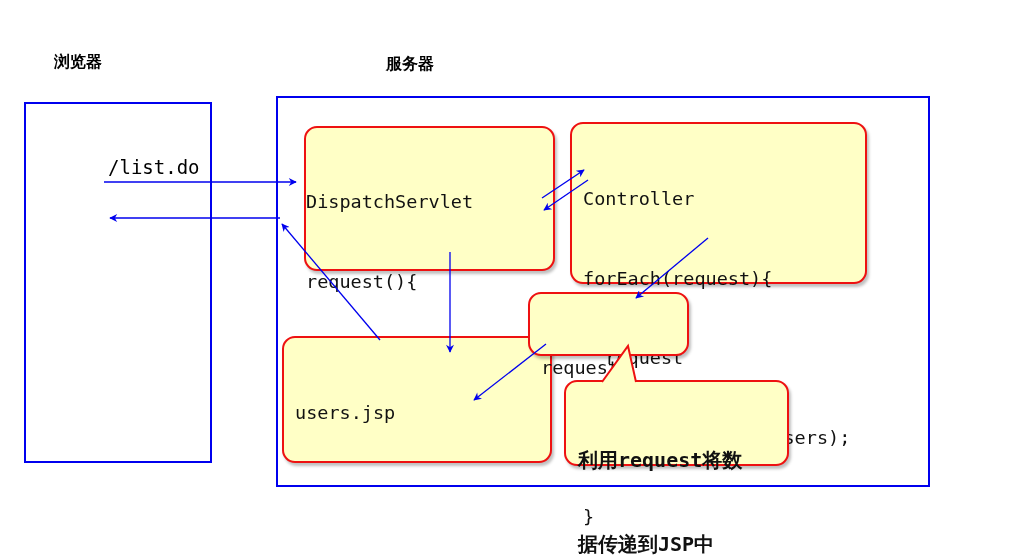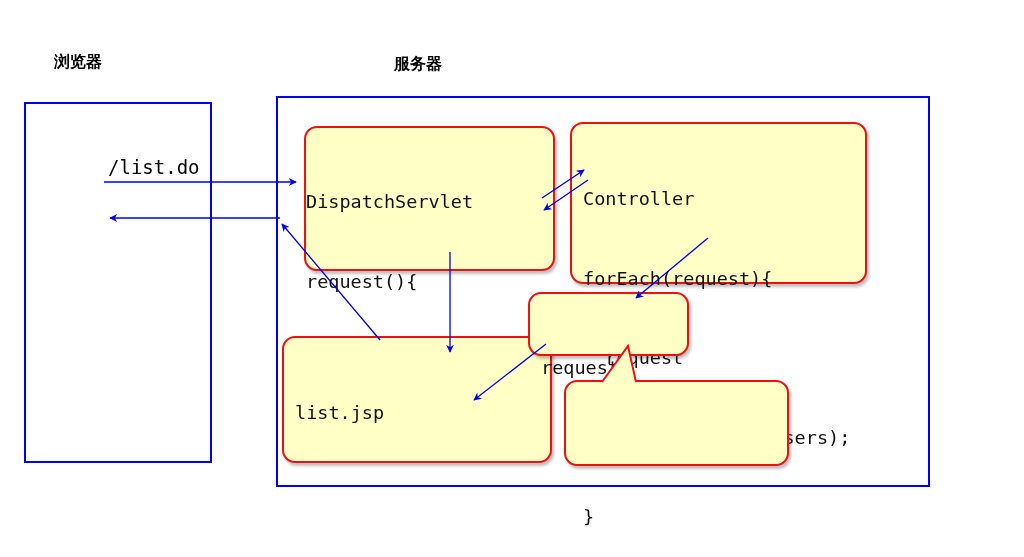--- a/index.html
+++ b/index.html
@@ -13,21 +13,21 @@
           color: #111; white-space: pre; line-height: 26.5px; }
   .callout-text { position: absolute; font-family: "DejaVu Sans Mono", monospace; font-size: 20px;
           font-weight: bold; color: #111; white-space: pre; line-height: 28px; }
   .path-label { position: absolute; font-family: "DejaVu Sans Mono", monospace; font-size: 19px; color: #000; white-space: pre; }
   svg.arrows { position: absolute; left: 0; top: 0; width: 1024px; height: 557px; pointer-events: none; }
 </style>
 </head>
 <body>
 
 <div class="label-cn" style="left:54px; top:52px;">浏览器</div>
-<div class="label-cn" style="left:386px; top:54px;margin-left:8px;">服务器</div>
+<div class="label-cn" style="left:386px; top:54px;">服务器</div>
 
 <div class="frame" style="left:24px; top:102px; width:188px; height:361px;"></div>
 <div class="frame" style="left:276px; top:96px; width:654px; height:391px;"></div>
 
 <div class="path-label" style="left:108px; top:156px;">/list.do</div>
 
 <div class="box" style="left:304px; top:126px; width:251px; height:145px;">
   <div class="code" style="left:0; top:8px;">
     <div>DispatchServlet</div>
     <div>request(){</div>
@@ -41,34 +41,36 @@
     <div>Controller</div>
     <div>forEach(request){</div>
     <div>  request</div>
     <div>   .setAttribute(users);</div>
     <div>}</div>
   </div>
 </div>
 
 <div class="box" style="left:282px; top:336px; width:270px; height:127px;">
   <div class="code" style="left:11px; top:9px;">
-    <div>list.jsp</div>
+    <div>users.jsp</div>
     
     
   </div>
 </div>
 
 <div class="box" style="left:528px; top:292px; width:161px; height:64px;">
   <div class="code" style="left:11px; top:8px;">
     <div>request</div>
   </div>
 </div>
 
 <div class="box" style="left:564px; top:380px; width:225px; height:86px;">
   <div class="callout-text" style="left:12px; top:8px;">
+    <div>利用request将数</div>
+    <div>据传递到JSP中</div>
   </div>
 </div>
 
 <svg class="arrows" viewBox="0 0 1024 557">
   <defs>
     <marker id="ah" viewBox="0 0 10 10" refX="9" refY="5" markerWidth="10" markerHeight="8" orient="auto-start-reverse" markerUnits="userSpaceOnUse">
       <path d="M0,0 L10,5 L0,10 L3,5 z" fill="#0000ee"></path>
     </marker>
   </defs>
 

